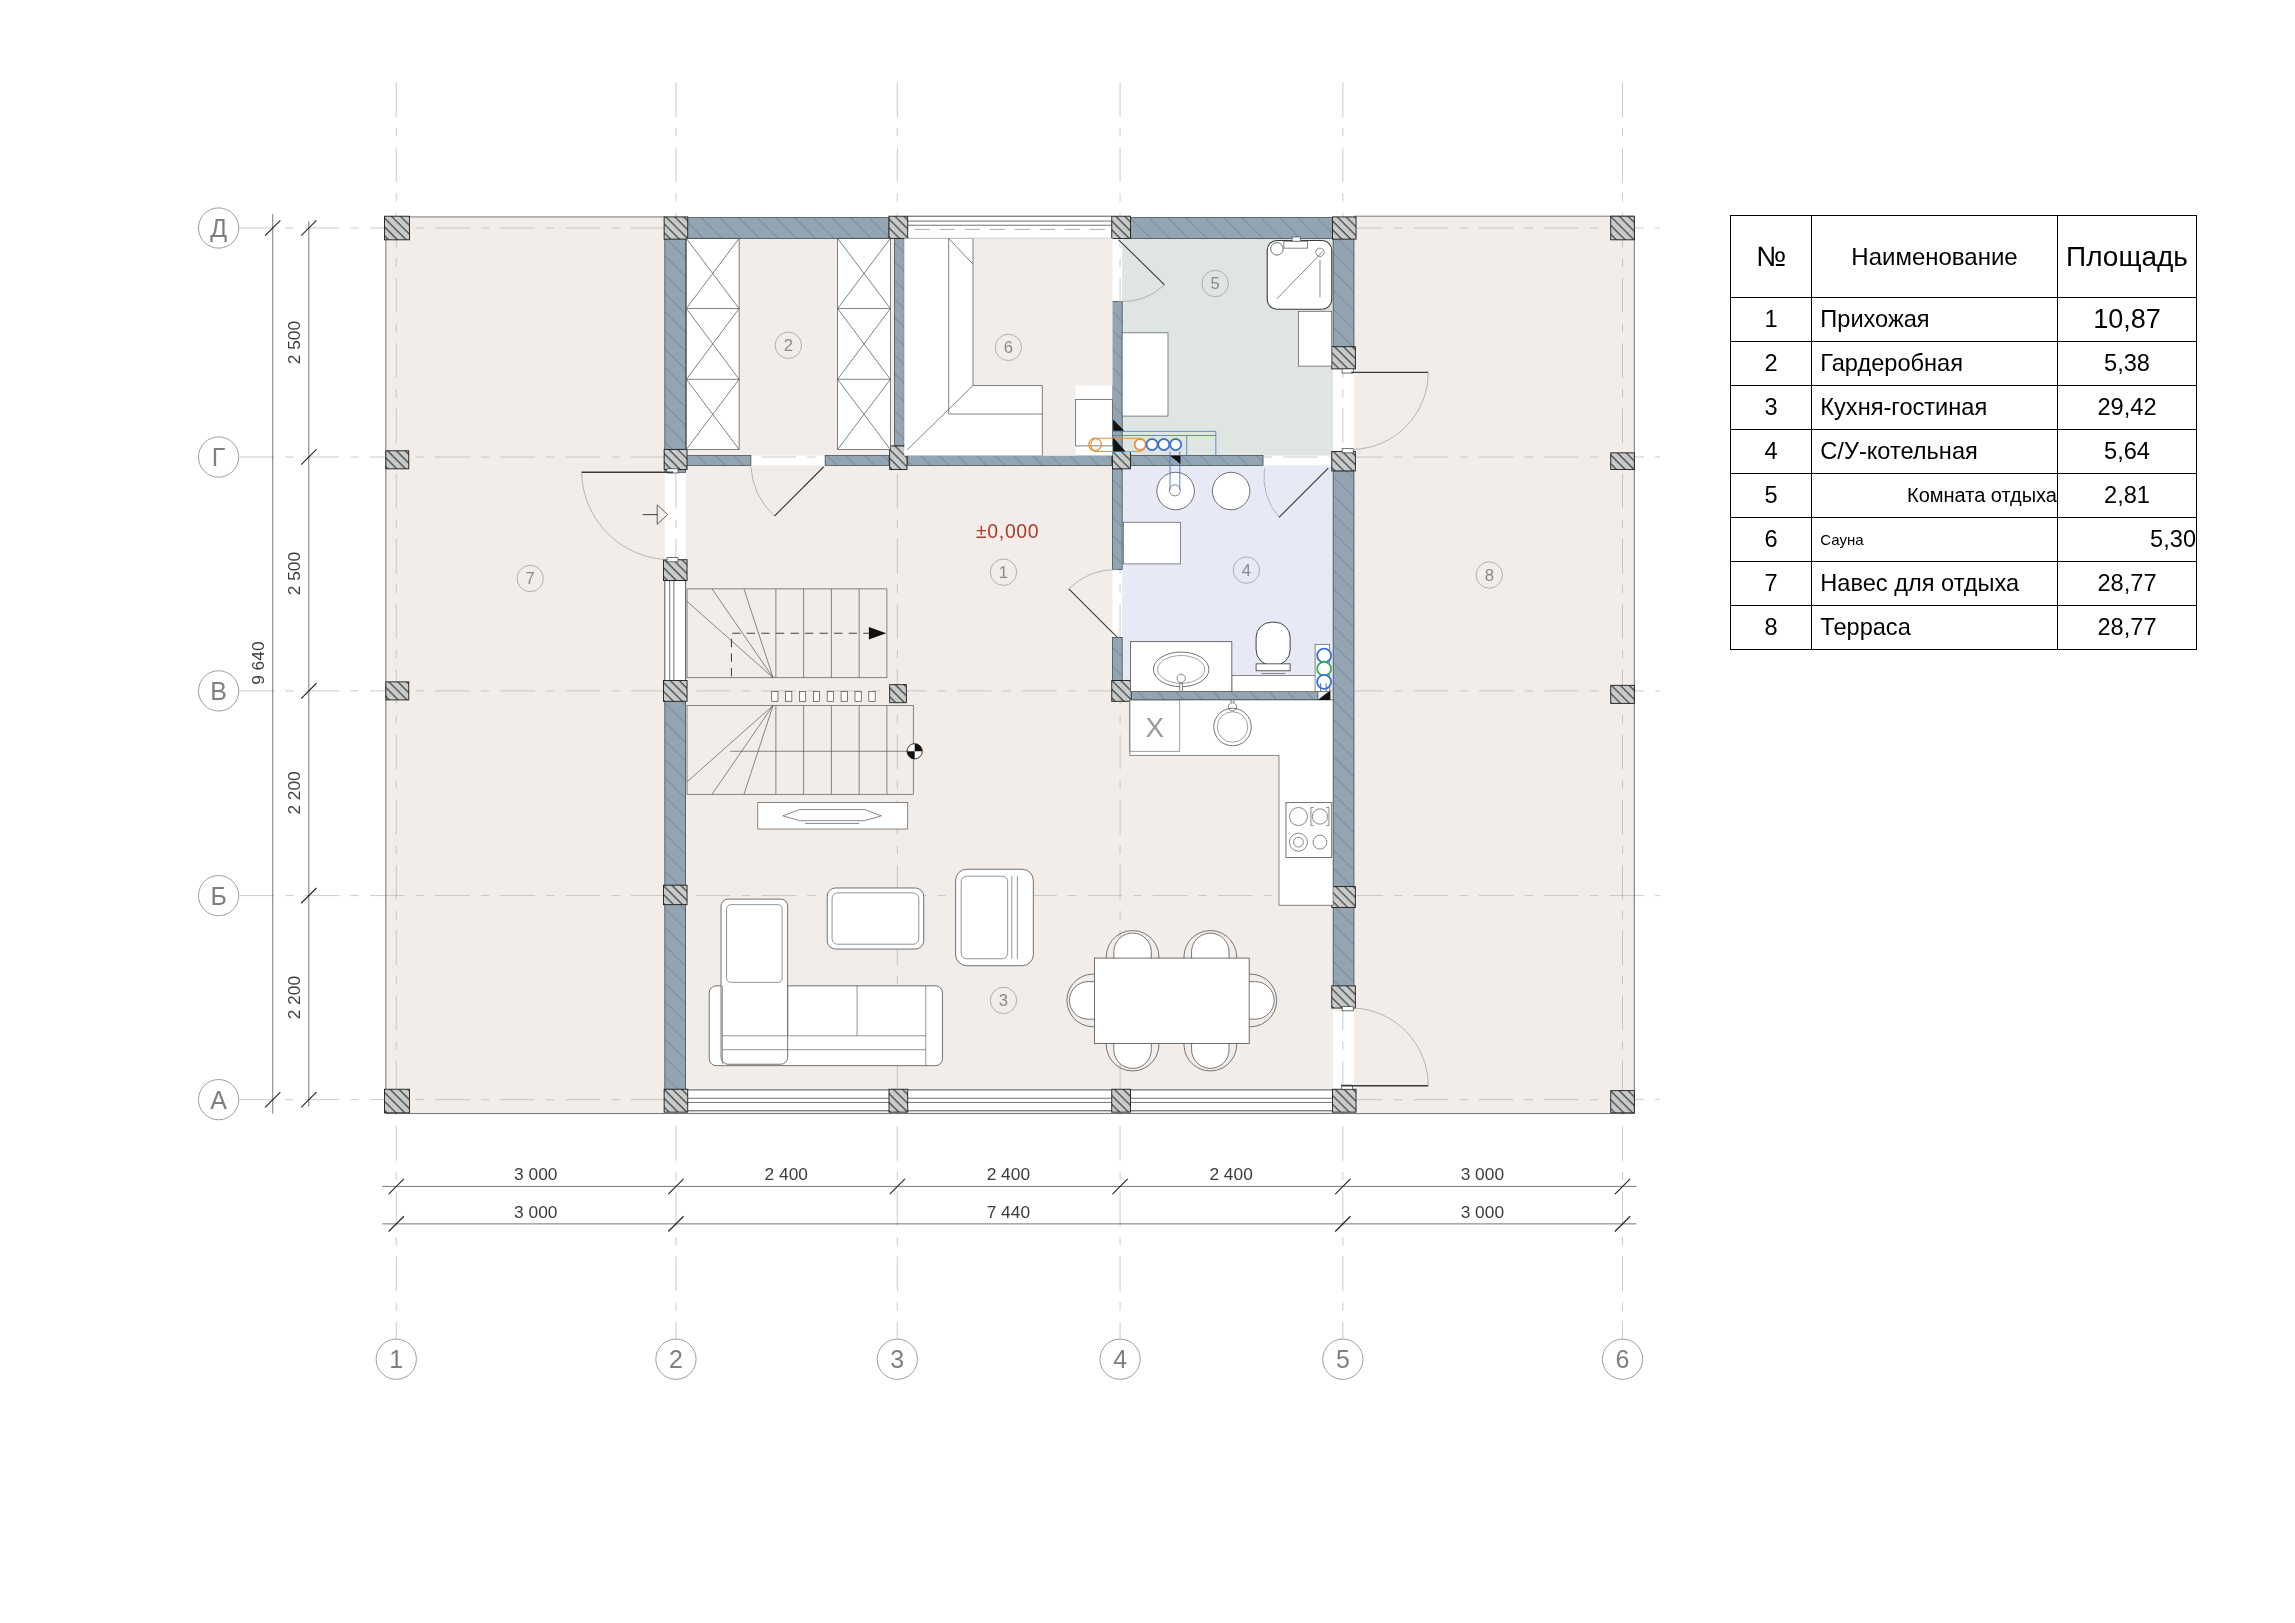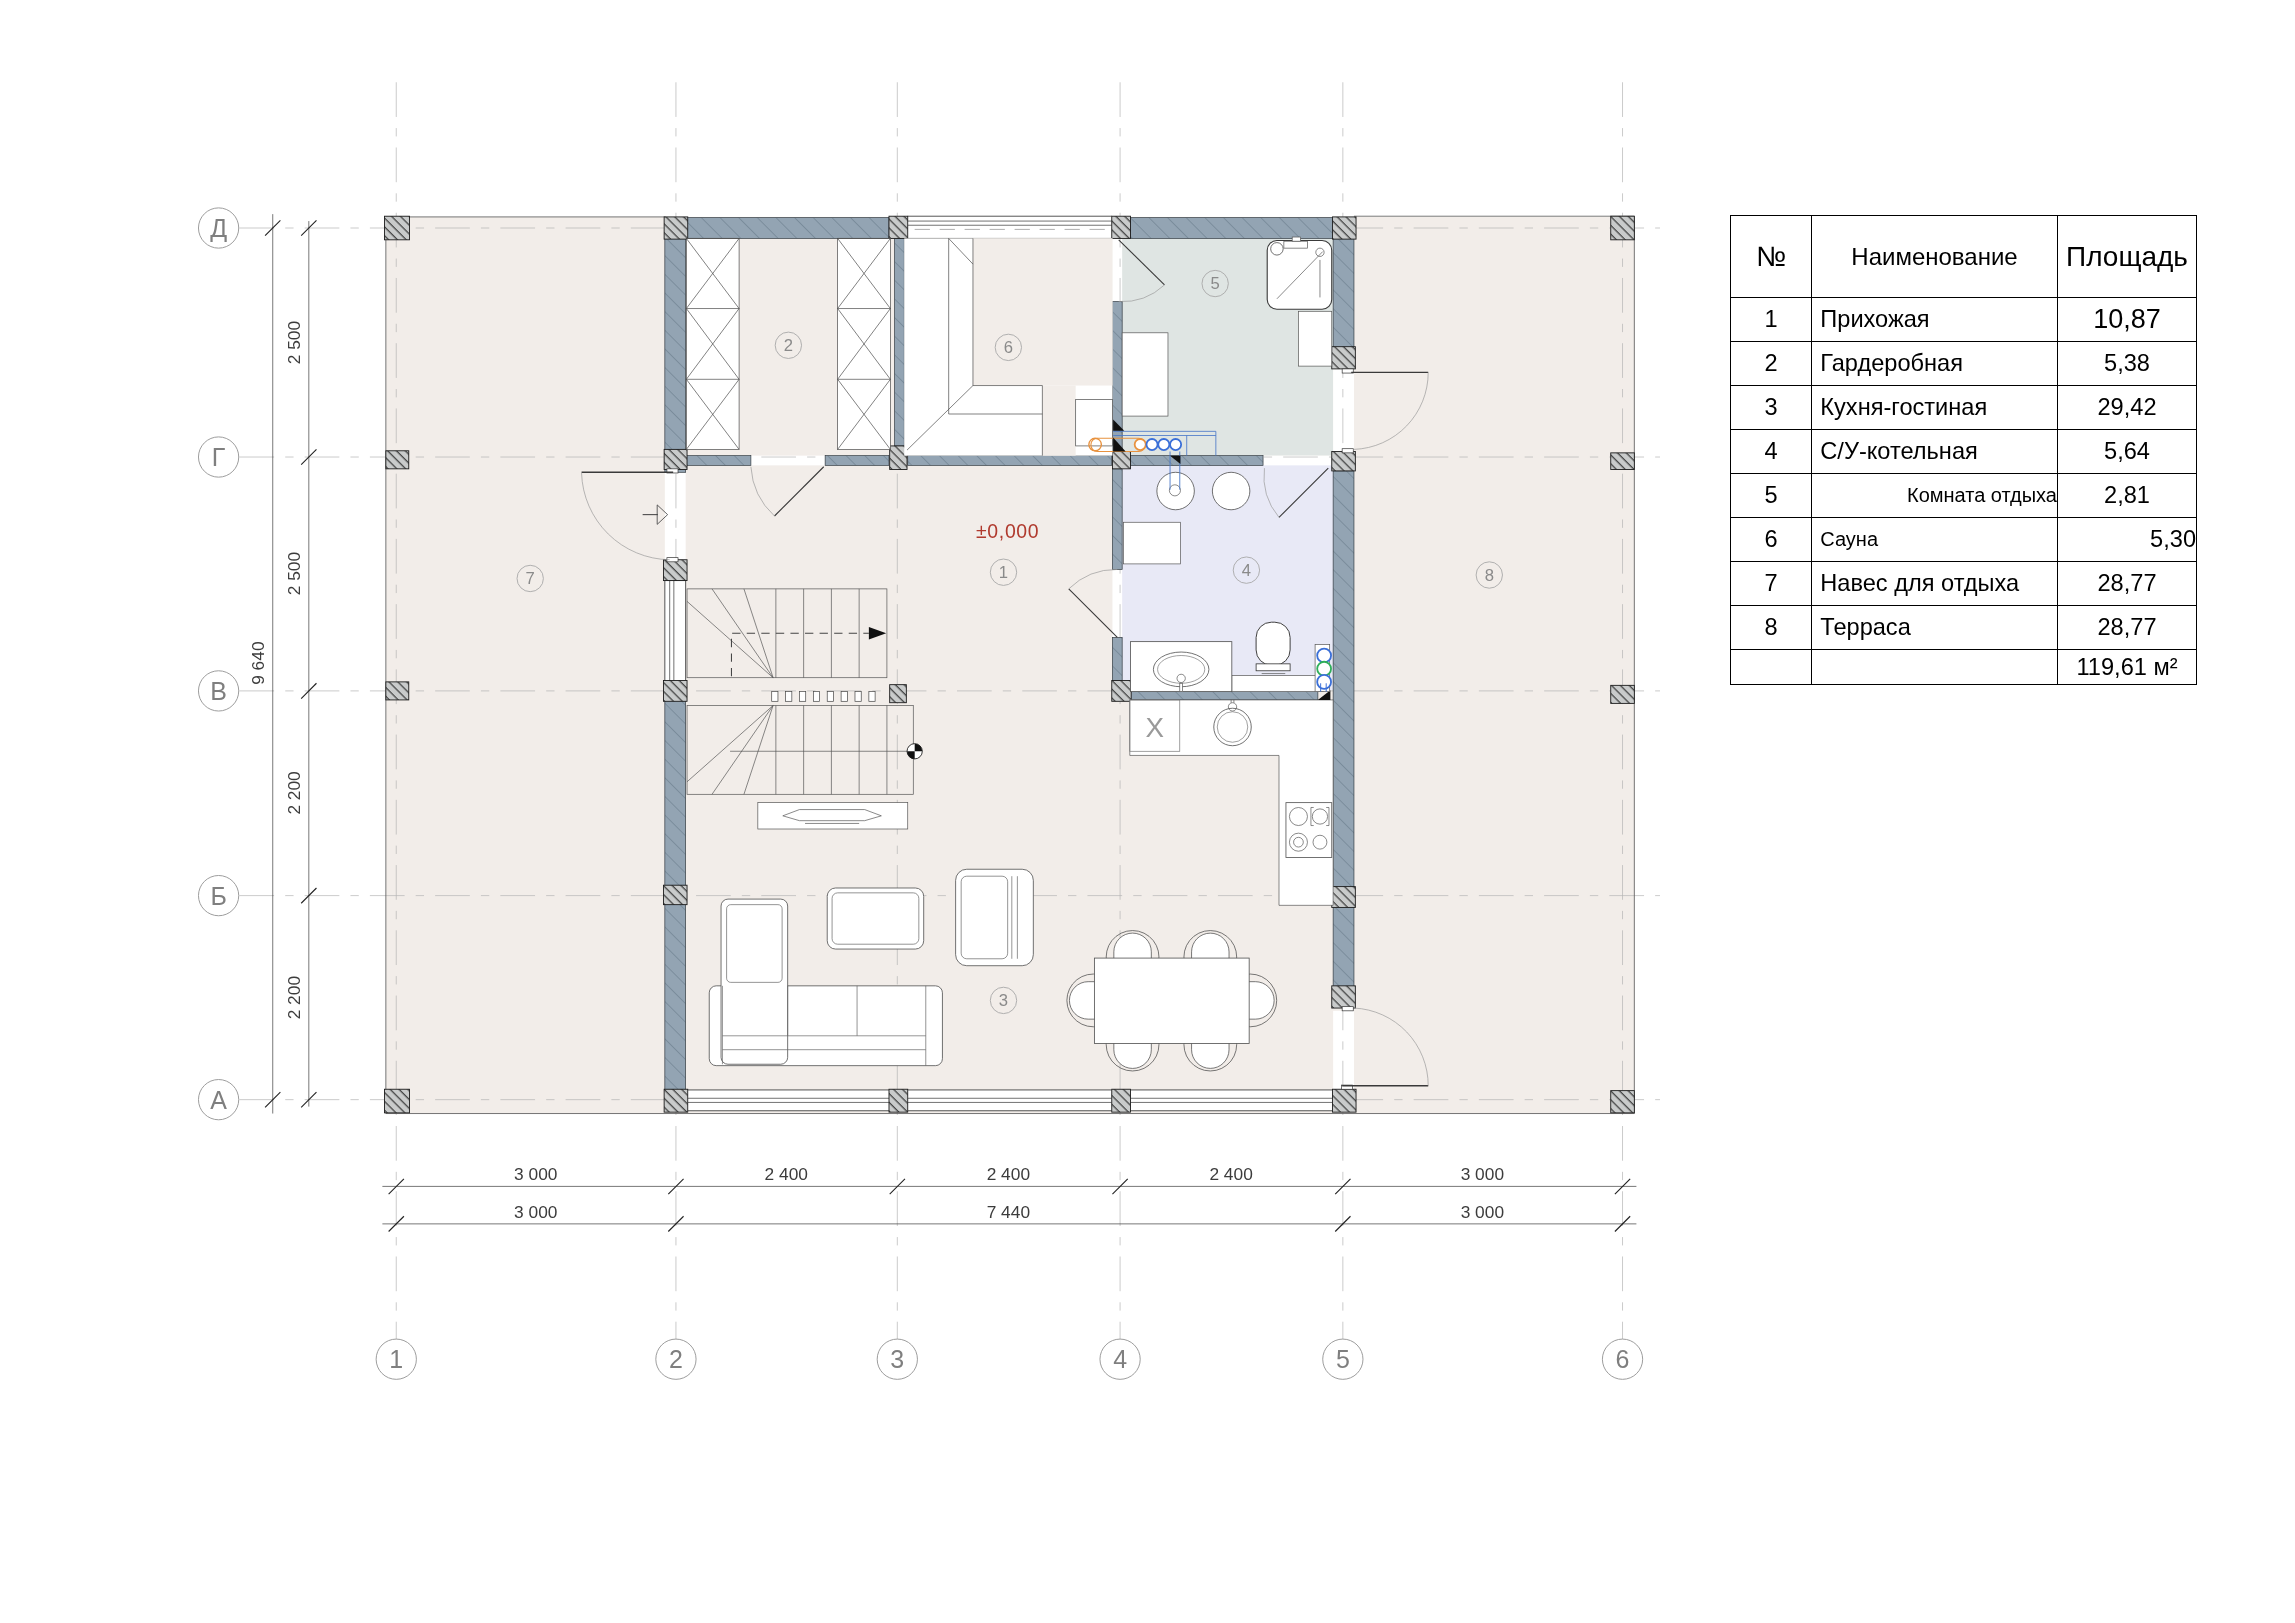--- a/index.html
+++ b/index.html
@@ -391,33 +391,28 @@
           <td style="font-size:23.6px;padding-left:8.3px;">С/У-котельная</td>
           <td style="text-align:center;font-size:23.6px;">5,64</td>
         </tr>
         <tr style="height:44px;">
           <td style="text-align:center;font-size:23.6px;">5</td>
           <td style="font-size:20px;padding-left:8.3px;text-align:right;">Комната отдыха</td>
           <td style="text-align:center;font-size:23.6px;">2,81</td>
         </tr>
         <tr style="height:44px;">
           <td style="text-align:center;font-size:23.6px;">6</td>
-          <td style="font-size:20px;padding-left:8.3px;">Сауна</td>
+          <td style="font-size:15px;padding-left:8.3px;">Сауна</td>
           <td style="text-align:right;font-size:23.6px;">5,30</td>
         </tr>
         <tr style="height:44px;">
           <td style="text-align:center;font-size:23.6px;">7</td>
           <td style="font-size:23.6px;padding-left:8.3px;">Навес для отдыха</td>
           <td style="text-align:center;font-size:23.6px;">28,77</td>
         </tr>
         <tr style="height:44px;">
           <td style="text-align:center;font-size:23.6px;">8</td>
           <td style="font-size:23.6px;padding-left:8.3px;">Терраса</td>
           <td style="text-align:center;font-size:23.6px;">28,77</td>
-        </tr>
-        <tr style="height:35px;">
-          <td></td>
-          <td></td>
-          <td style="text-align:center;font-size:23.6px;">119,61 м²</td>
         </tr>
       </tbody>
     </table>
 </div>
 
 </body></html>

